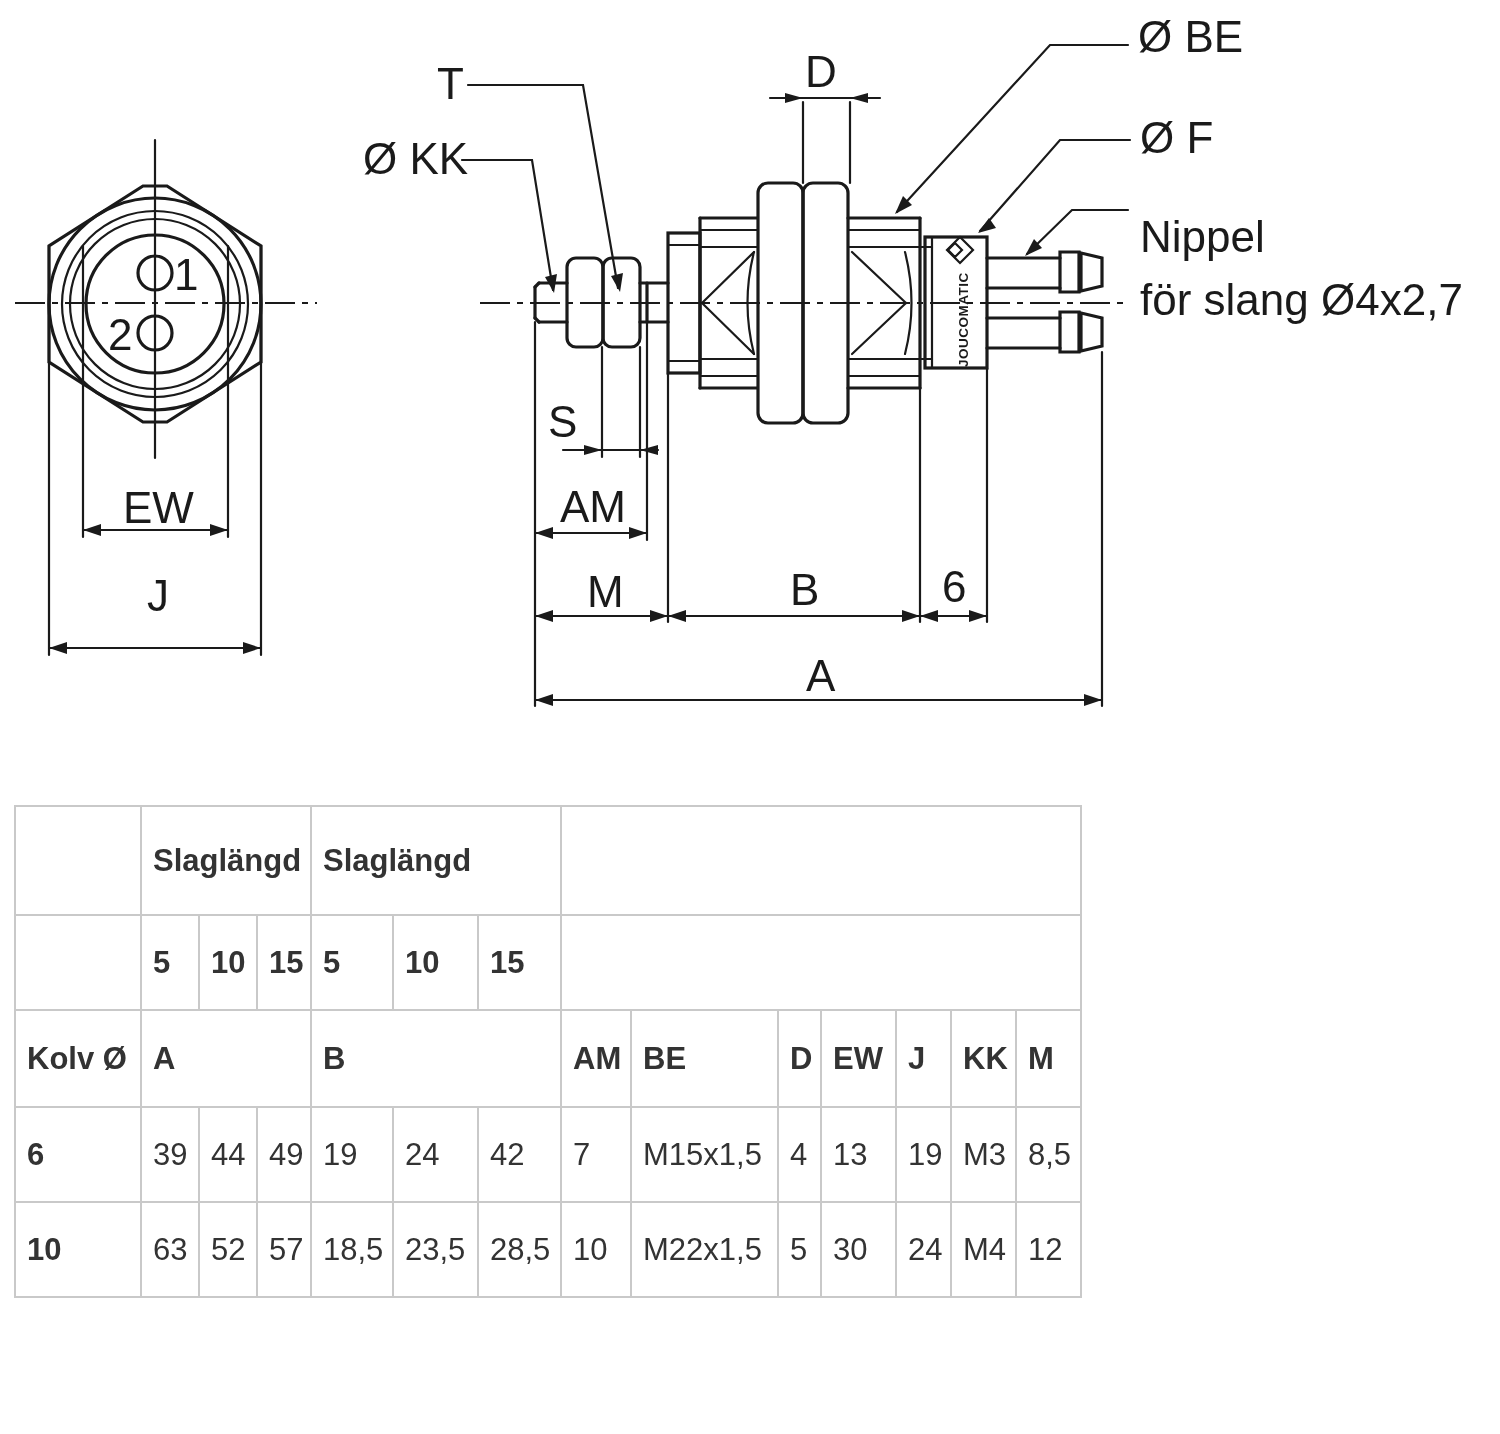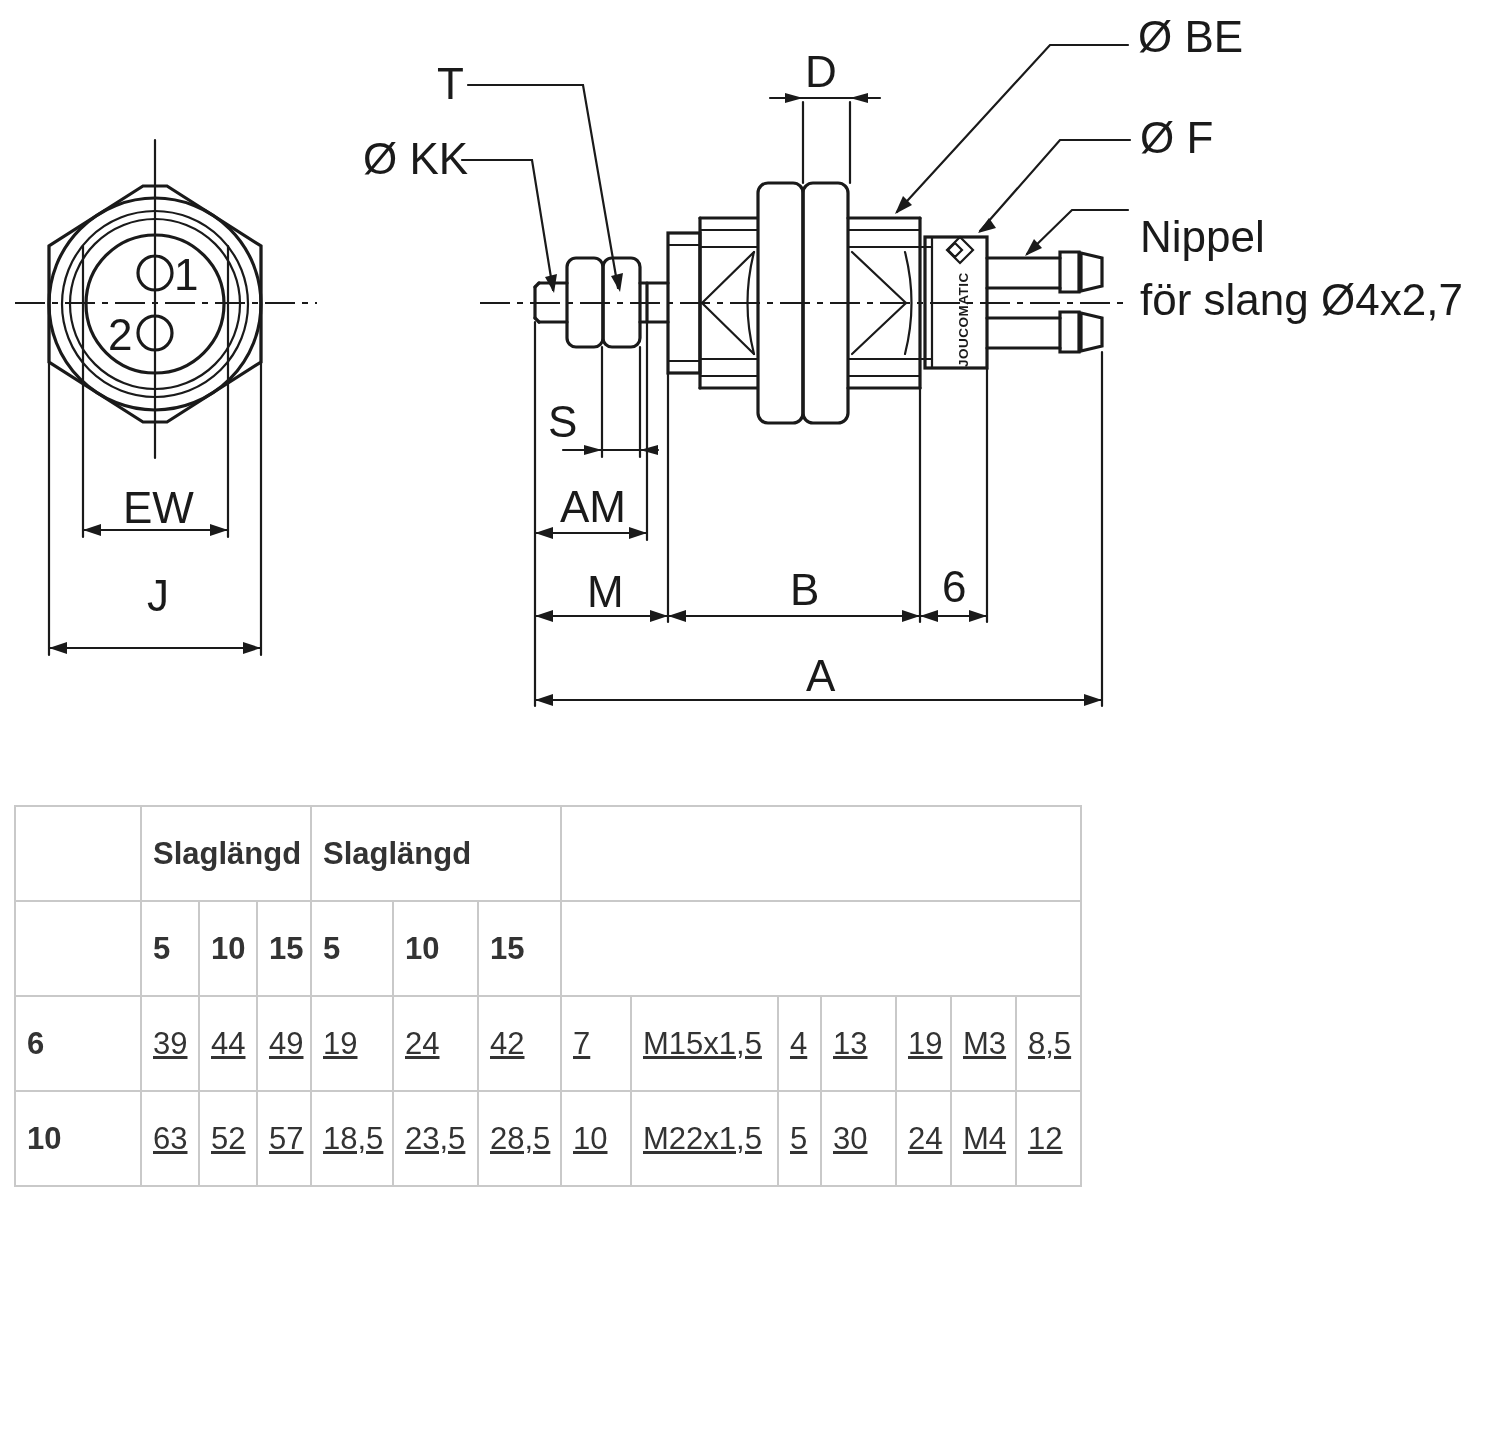--- a/index.html
+++ b/index.html
@@ -10,22 +10,22 @@
   .ln-thin{stroke:#1a1a1a;stroke-width:2.2;fill:none;stroke-linecap:round;}
   .cl{stroke:#1a1a1a;stroke-width:2.2;fill:none;stroke-dasharray:30 7 6 7;}
   .ah{fill:#1a1a1a;stroke:none;}
   .lbl{font-family:"Liberation Sans", sans-serif;font-size:44px;fill:#1a1a1a;}
   .brand{font-family:"Liberation Sans", sans-serif;font-size:13.5px;font-weight:bold;fill:#1a1a1a;letter-spacing:.5px;}
   table.dim{position:absolute;left:14px;top:805px;border-collapse:collapse;table-layout:fixed;
             font-size:31px;color:#333;}
   table.dim td, table.dim th{border:2px solid #c9c9c9;padding:6px 0 6px 11px;text-align:left;
             vertical-align:middle;white-space:nowrap;overflow:visible;background:#fff;}
   table.dim th{font-weight:bold;}
-  table.dim td{font-weight:normal;text-decoration:underline;}
-  tr.r1{height:95px;} tr.r2{height:95px;} tr.r3{height:97px;}
+  table.dim td{font-weight:normal;}
+  tr.r1{height:109px;} tr.r2{height:95px;} tr.r3{height:97px;}
   tr.rd{height:95px;}
 </style>
 </head>
 <body>
 
 <div class="page">
 
   <svg width="1500" height="775" viewBox="0 0 1500 775">
 
     <g>
@@ -251,20 +251,32 @@
     <tr class="r2">
       <td></td>
       <th>5</th>
       <th>10</th>
       <th>15</th>
       <th>5</th>
       <th>10</th>
       <th>15</th>
       <td colspan="7"></td>
     </tr>
+    <tr class="r3">
+      <th>Kolv Ø</th>
+      <th colspan="3">A</th>
+      <th colspan="3">B</th>
+      <th>AM</th>
+      <th>BE</th>
+      <th>D</th>
+      <th>EW</th>
+      <th>J</th>
+      <th>KK</th>
+      <th>M</th>
+    </tr>
     <tr class="rd">
       <th>6</th>
       <td>39</td>
       <td>44</td>
       <td>49</td>
       <td>19</td>
       <td>24</td>
       <td>42</td>
       <td>7</td>
       <td>M15x1,5</td>

